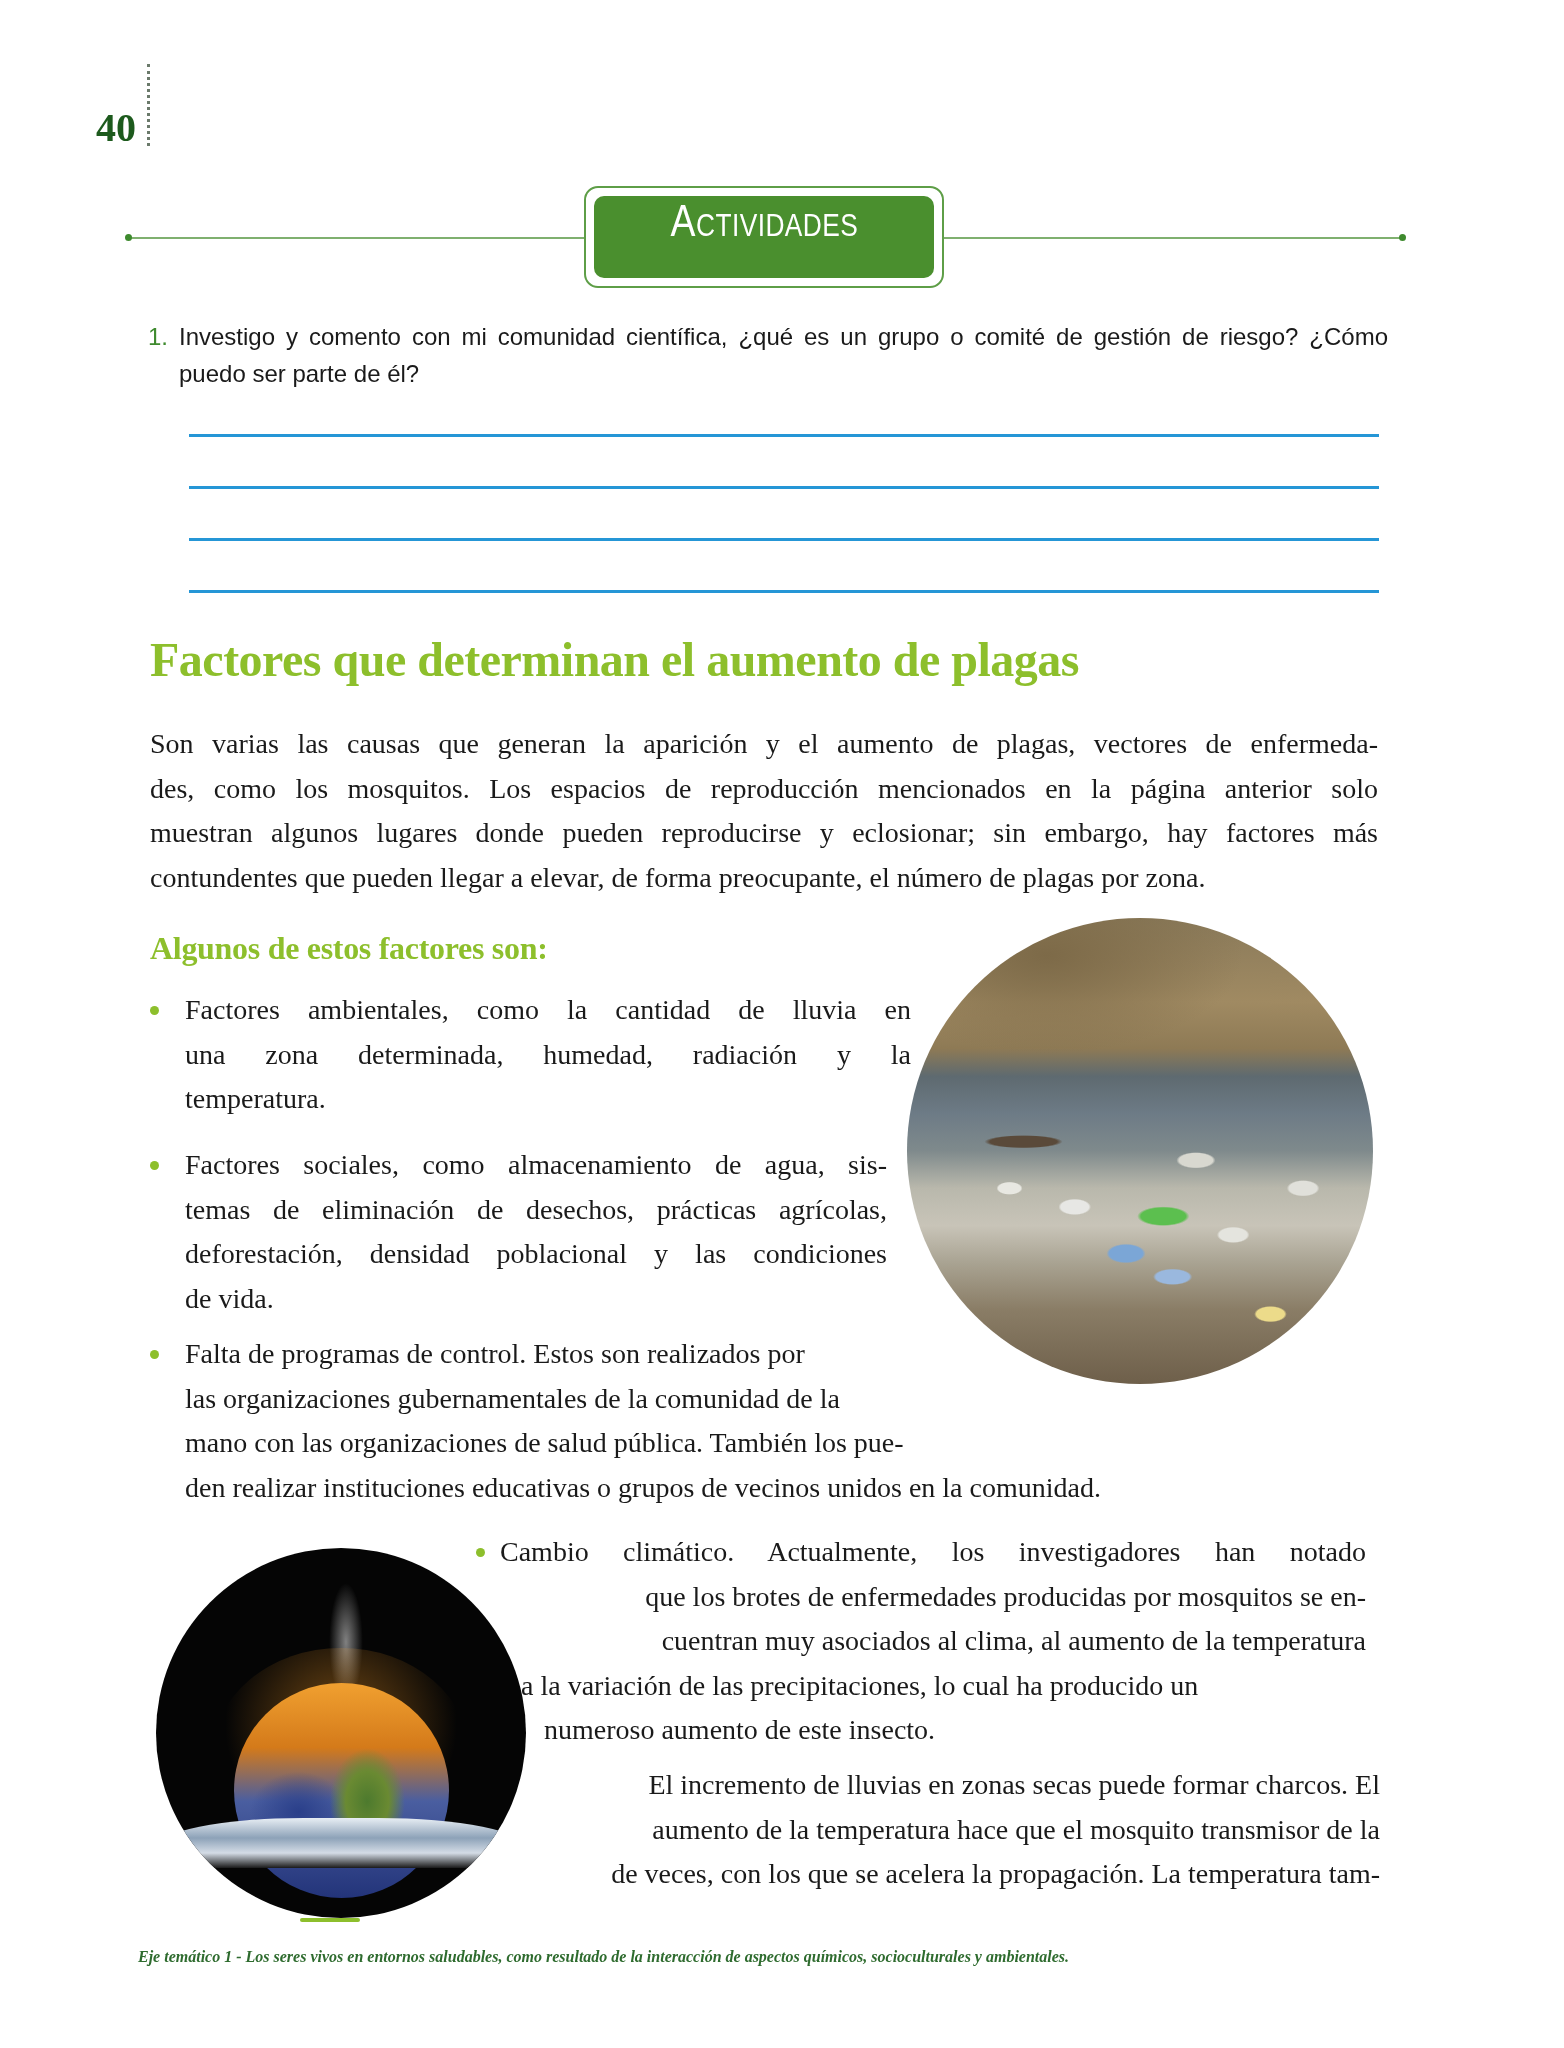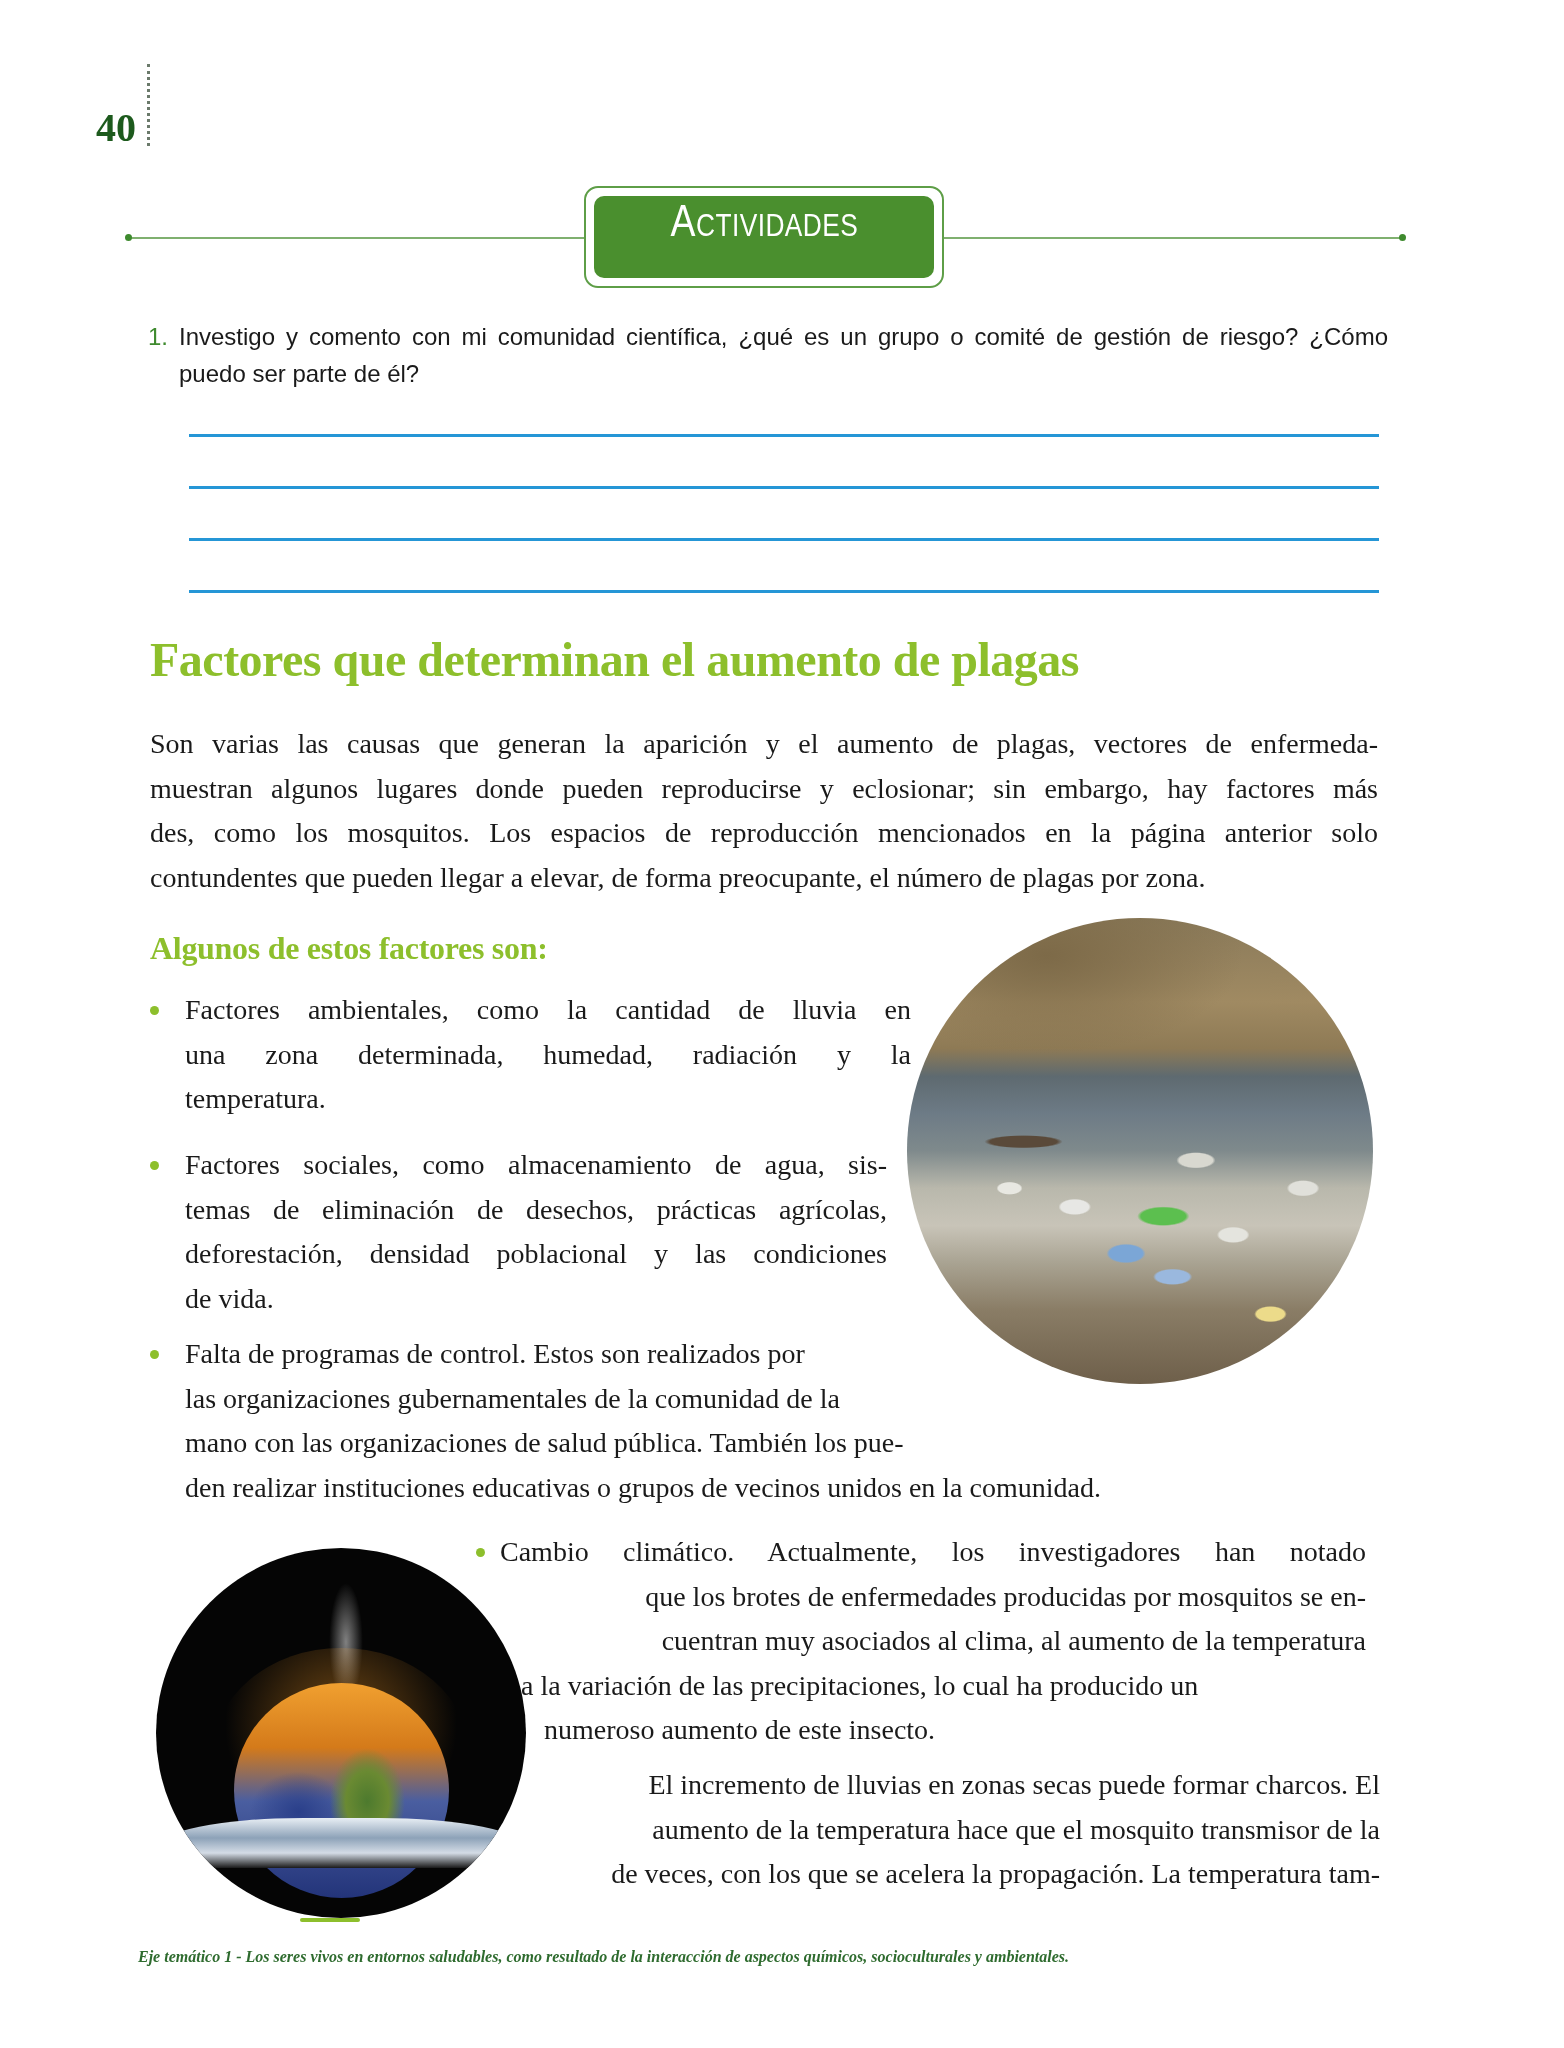--- a/index.html
+++ b/index.html
@@ -108,22 +108,22 @@
 
 <div class="abs answer-line" style="top:434px"></div>
 <div class="abs answer-line" style="top:486px"></div>
 <div class="abs answer-line" style="top:538px"></div>
 <div class="abs answer-line" style="top:590px"></div>
 
 <div class="abs h1">Factores que determinan el aumento de plagas</div>
 
 <div class="abs body-text intro">
   <span class="line j">Son varias las causas que generan la aparición y el aumento de plagas, vectores de enfermeda-</span>
+  <span class="line j">des, como los mosquitos. Los espacios de reproducción mencionados en la página anterior solo</span>
   <span class="line j">muestran algunos lugares donde pueden reproducirse y eclosionar; sin embargo, hay factores más</span>
-  <span class="line j">des, como los mosquitos. Los espacios de reproducción mencionados en la página anterior solo</span>
   <span class="line">contundentes que pueden llegar a elevar, de forma preocupante, el número de plagas por zona.</span>
 </div>
 
 <div class="abs h2">Algunos de estos factores son:</div>
 
 <div class="bullet b1 body-text">
   <span class="bullet-dot"></span>
   <div class="bullet-text">
     <span class="line j">Factores ambientales, como la cantidad de lluvia en</span>
     <span class="line j">una zona determinada, humedad, radiación y la</span>

